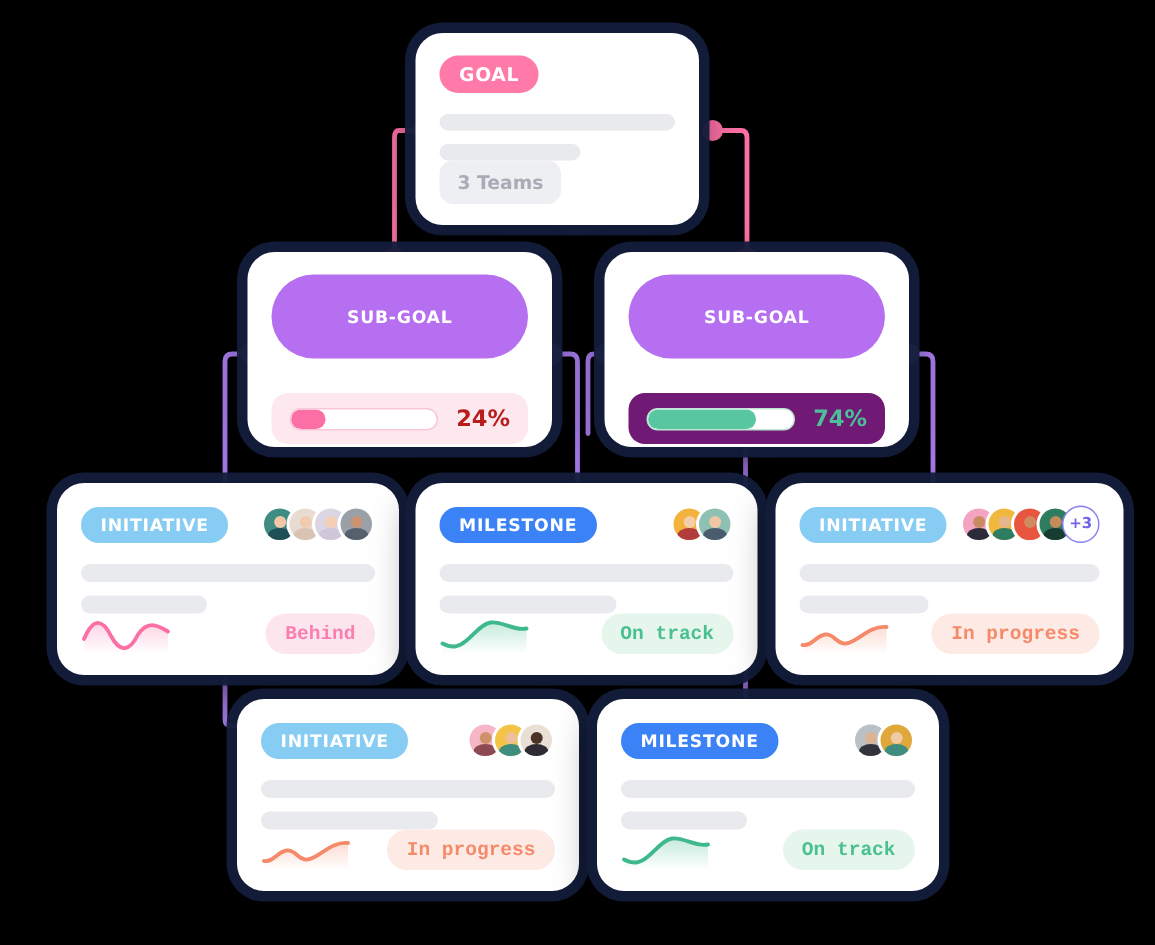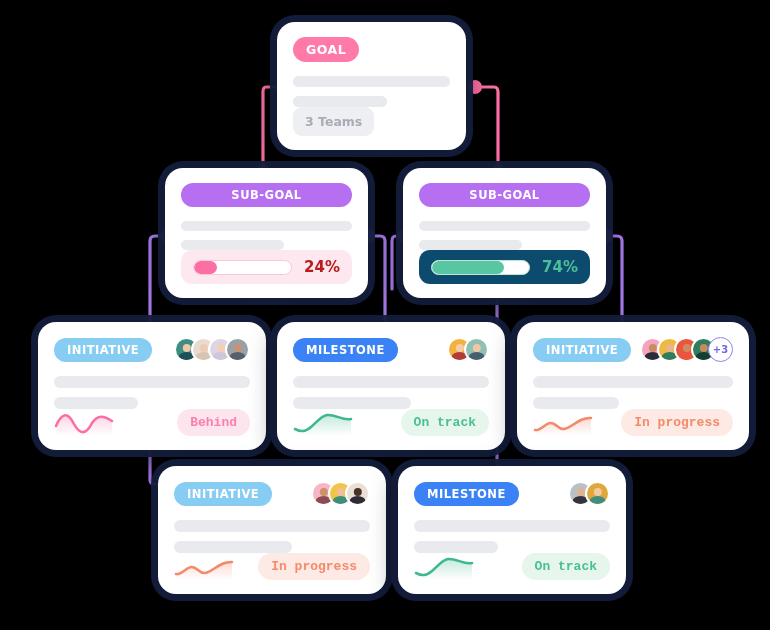--- a/index.html
+++ b/index.html
@@ -31,21 +31,21 @@
   .card-inner { padding: 15px 16px 14px 16px; height:100%; display:flex; flex-direction:column; }
 
   .toprow { display:flex; align-items:center; justify-content:space-between; }
 
   .badge {
     display:inline-flex; align-items:center; justify-content:center;
     font-weight:700; letter-spacing:0.5px; color:#ffffff;
     border-radius:999px; white-space:nowrap;
   }
   .badge.goal       { background:#ff7aa8; font-size:12.5px; padding:5px 13px; }
-  .badge.subgoal    { background:#b56ff0; font-size:11.5px; padding:5px 13px; }
+  .badge.subgoal    { background:#b56ff0; font-size:11.5px; padding:21px 13px; }
   .badge.initiative { background:#86ccf3; font-size:11.5px; padding:5px 13px; }
   .badge.milestone  { background:#3b82f6; font-size:11.5px; padding:5px 13px; }
 
   .skel { background:#e9eaee; border-radius:7px; height:12px; }
   .skel.w-full { width:100%; }
   .skel.w-mid  { width:60%; }
   .skel.w-short{ width:43%; }
   .skel.m1 { margin-top:14px; }
   .skel.m2 { margin-top:9px; }
 
@@ -55,21 +55,21 @@
     background:#eeeff2; color:#a8acb6; font-weight:700;
     font-size:12.5px; border-radius:9px; padding:7px 12px;
   }
   .cal-ic { width:13px; height:13px; display:block; }
 
   .progress-wrap {
     margin-top:auto; display:flex; align-items:center; gap:12px;
     border-radius:11px; padding:8px 12px;
   }
   .progress-wrap.pink  { background:#fde8ef; }
-  .progress-wrap.green { background:#0c4a6e; }
+  .progress-wrap.green { background:#701a75; }
   .track {
     flex:1; height:15px; border-radius:999px; background:#ffffff;
     position:relative; overflow:hidden;
   }
   .track.pink  { border:1.4px solid #fbc6d8; }
   .track.green { border:1.4px solid #bfe6d2; }
   .fill { position:absolute; left:0; top:0; bottom:0; border-radius:999px; }
   .fill.pink  { background:#fb6fa4; }
   .fill.green { background:#58c6a0; }
   .pct { font-weight:700; font-size:15px; }

